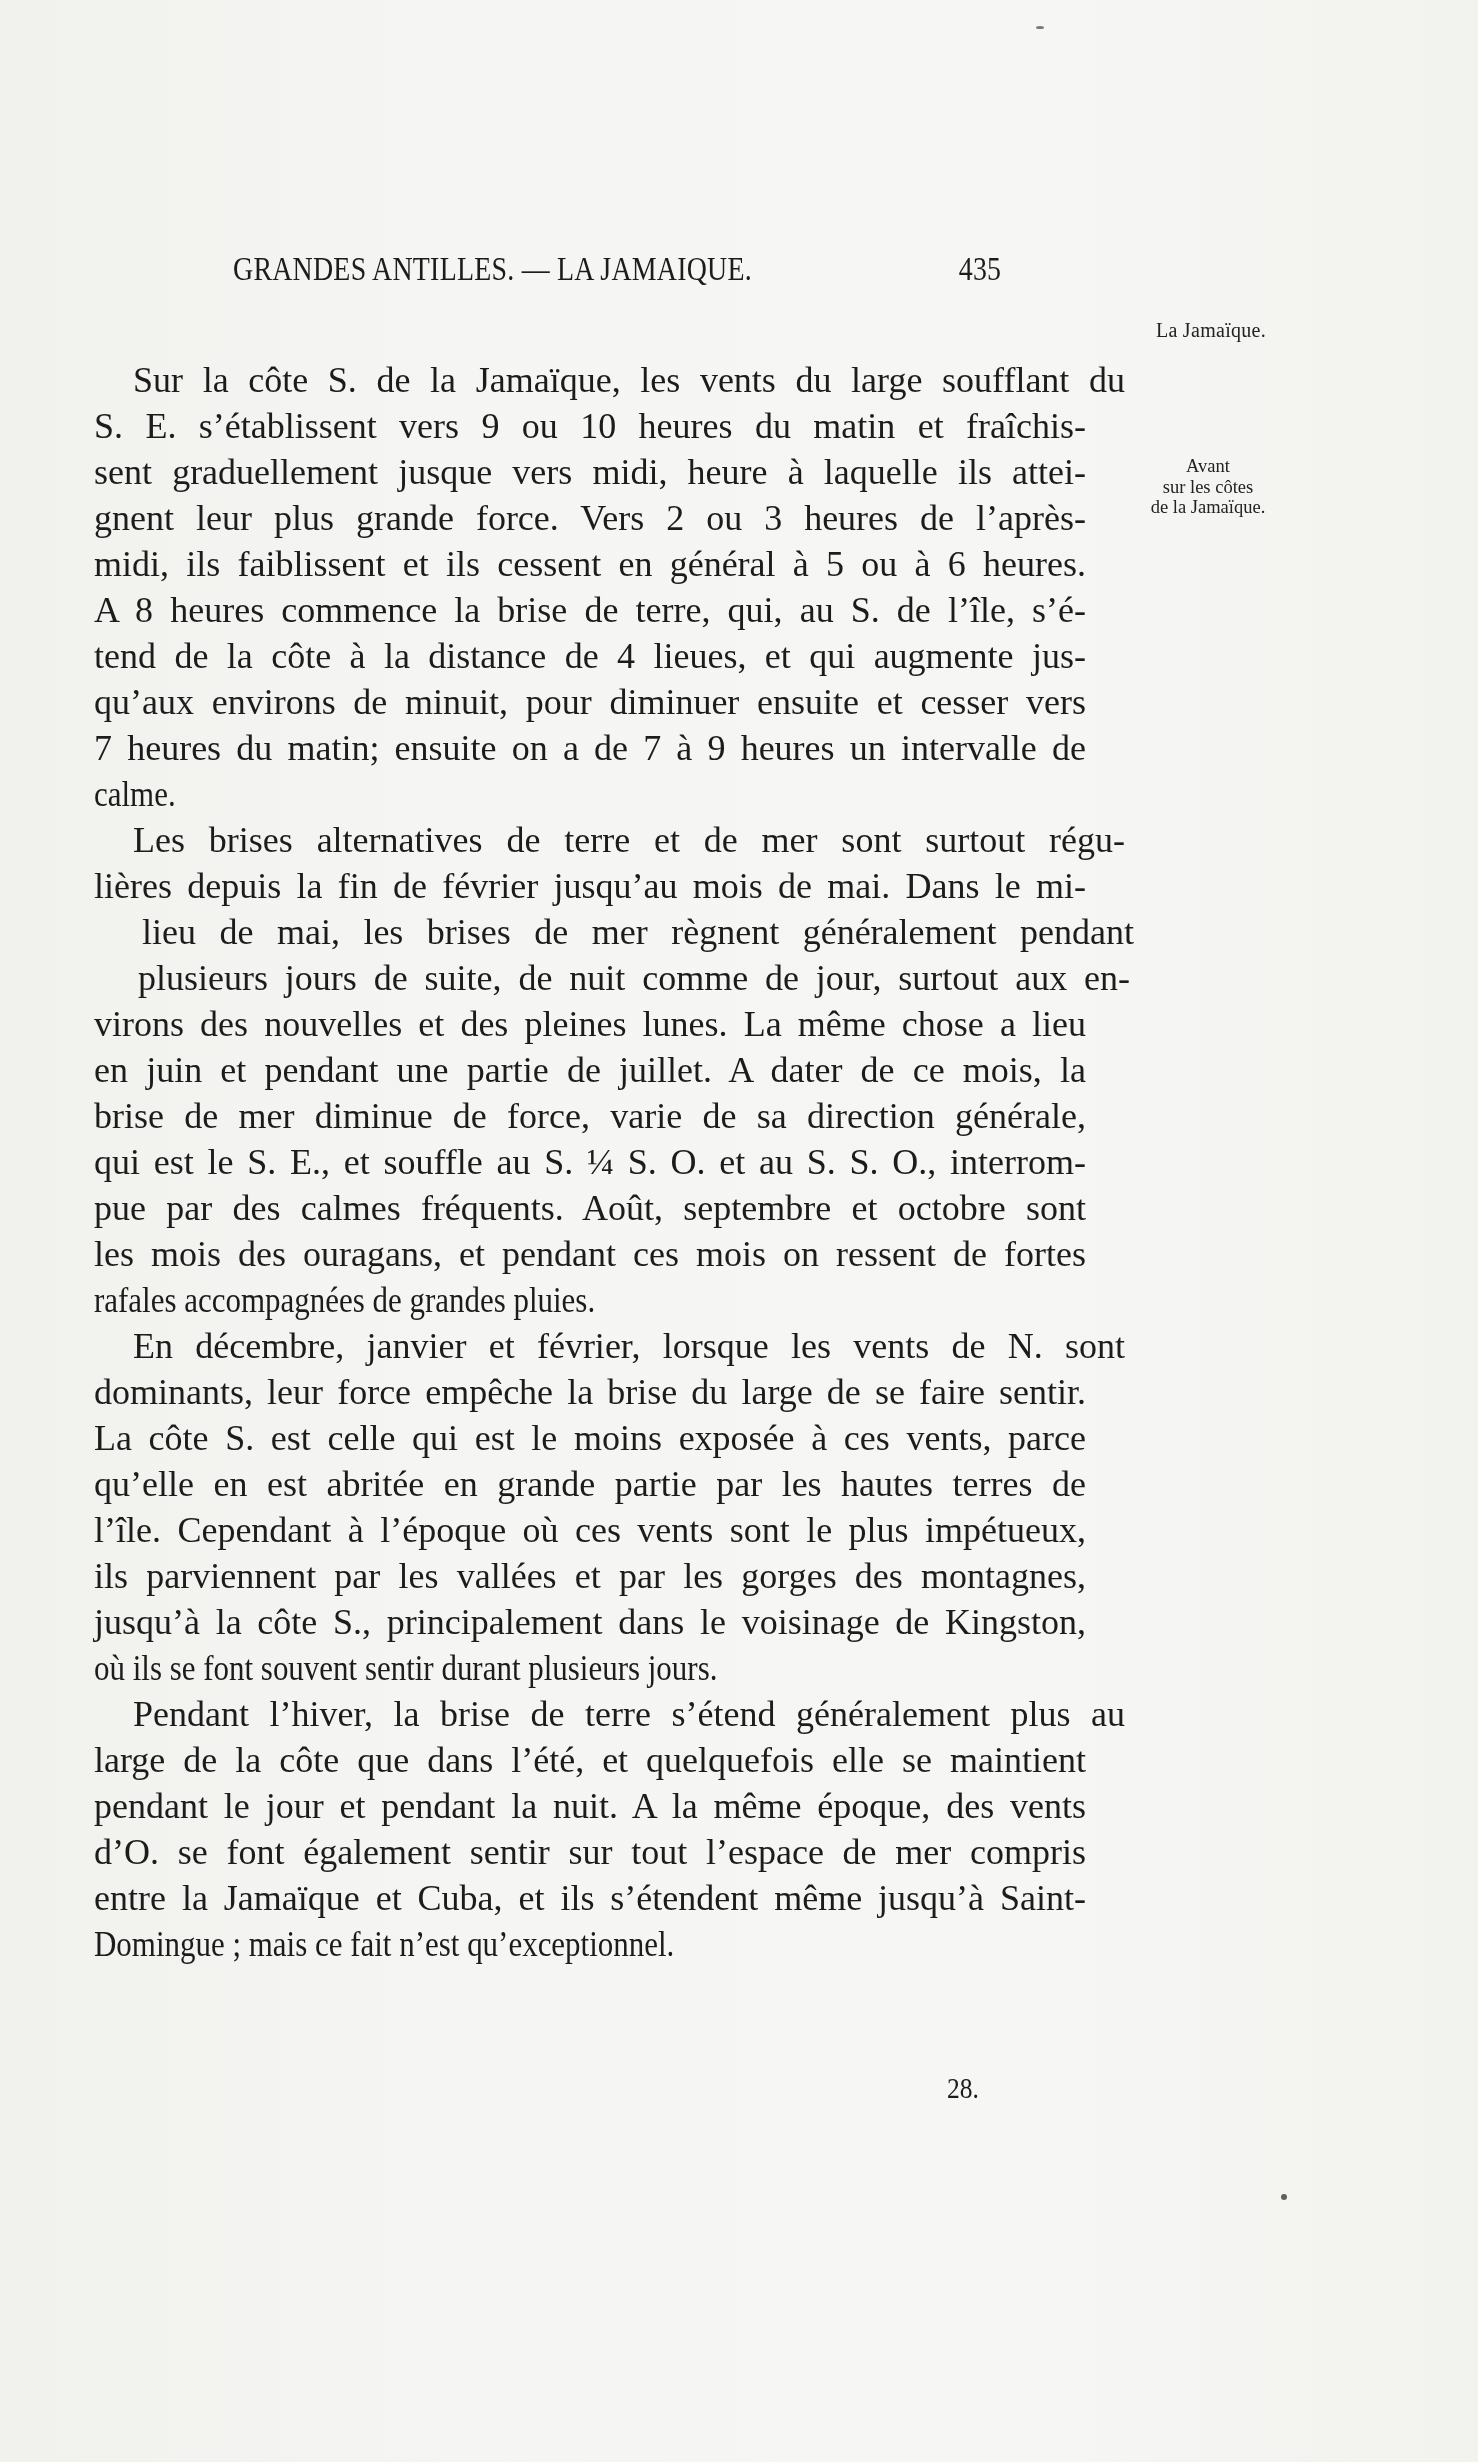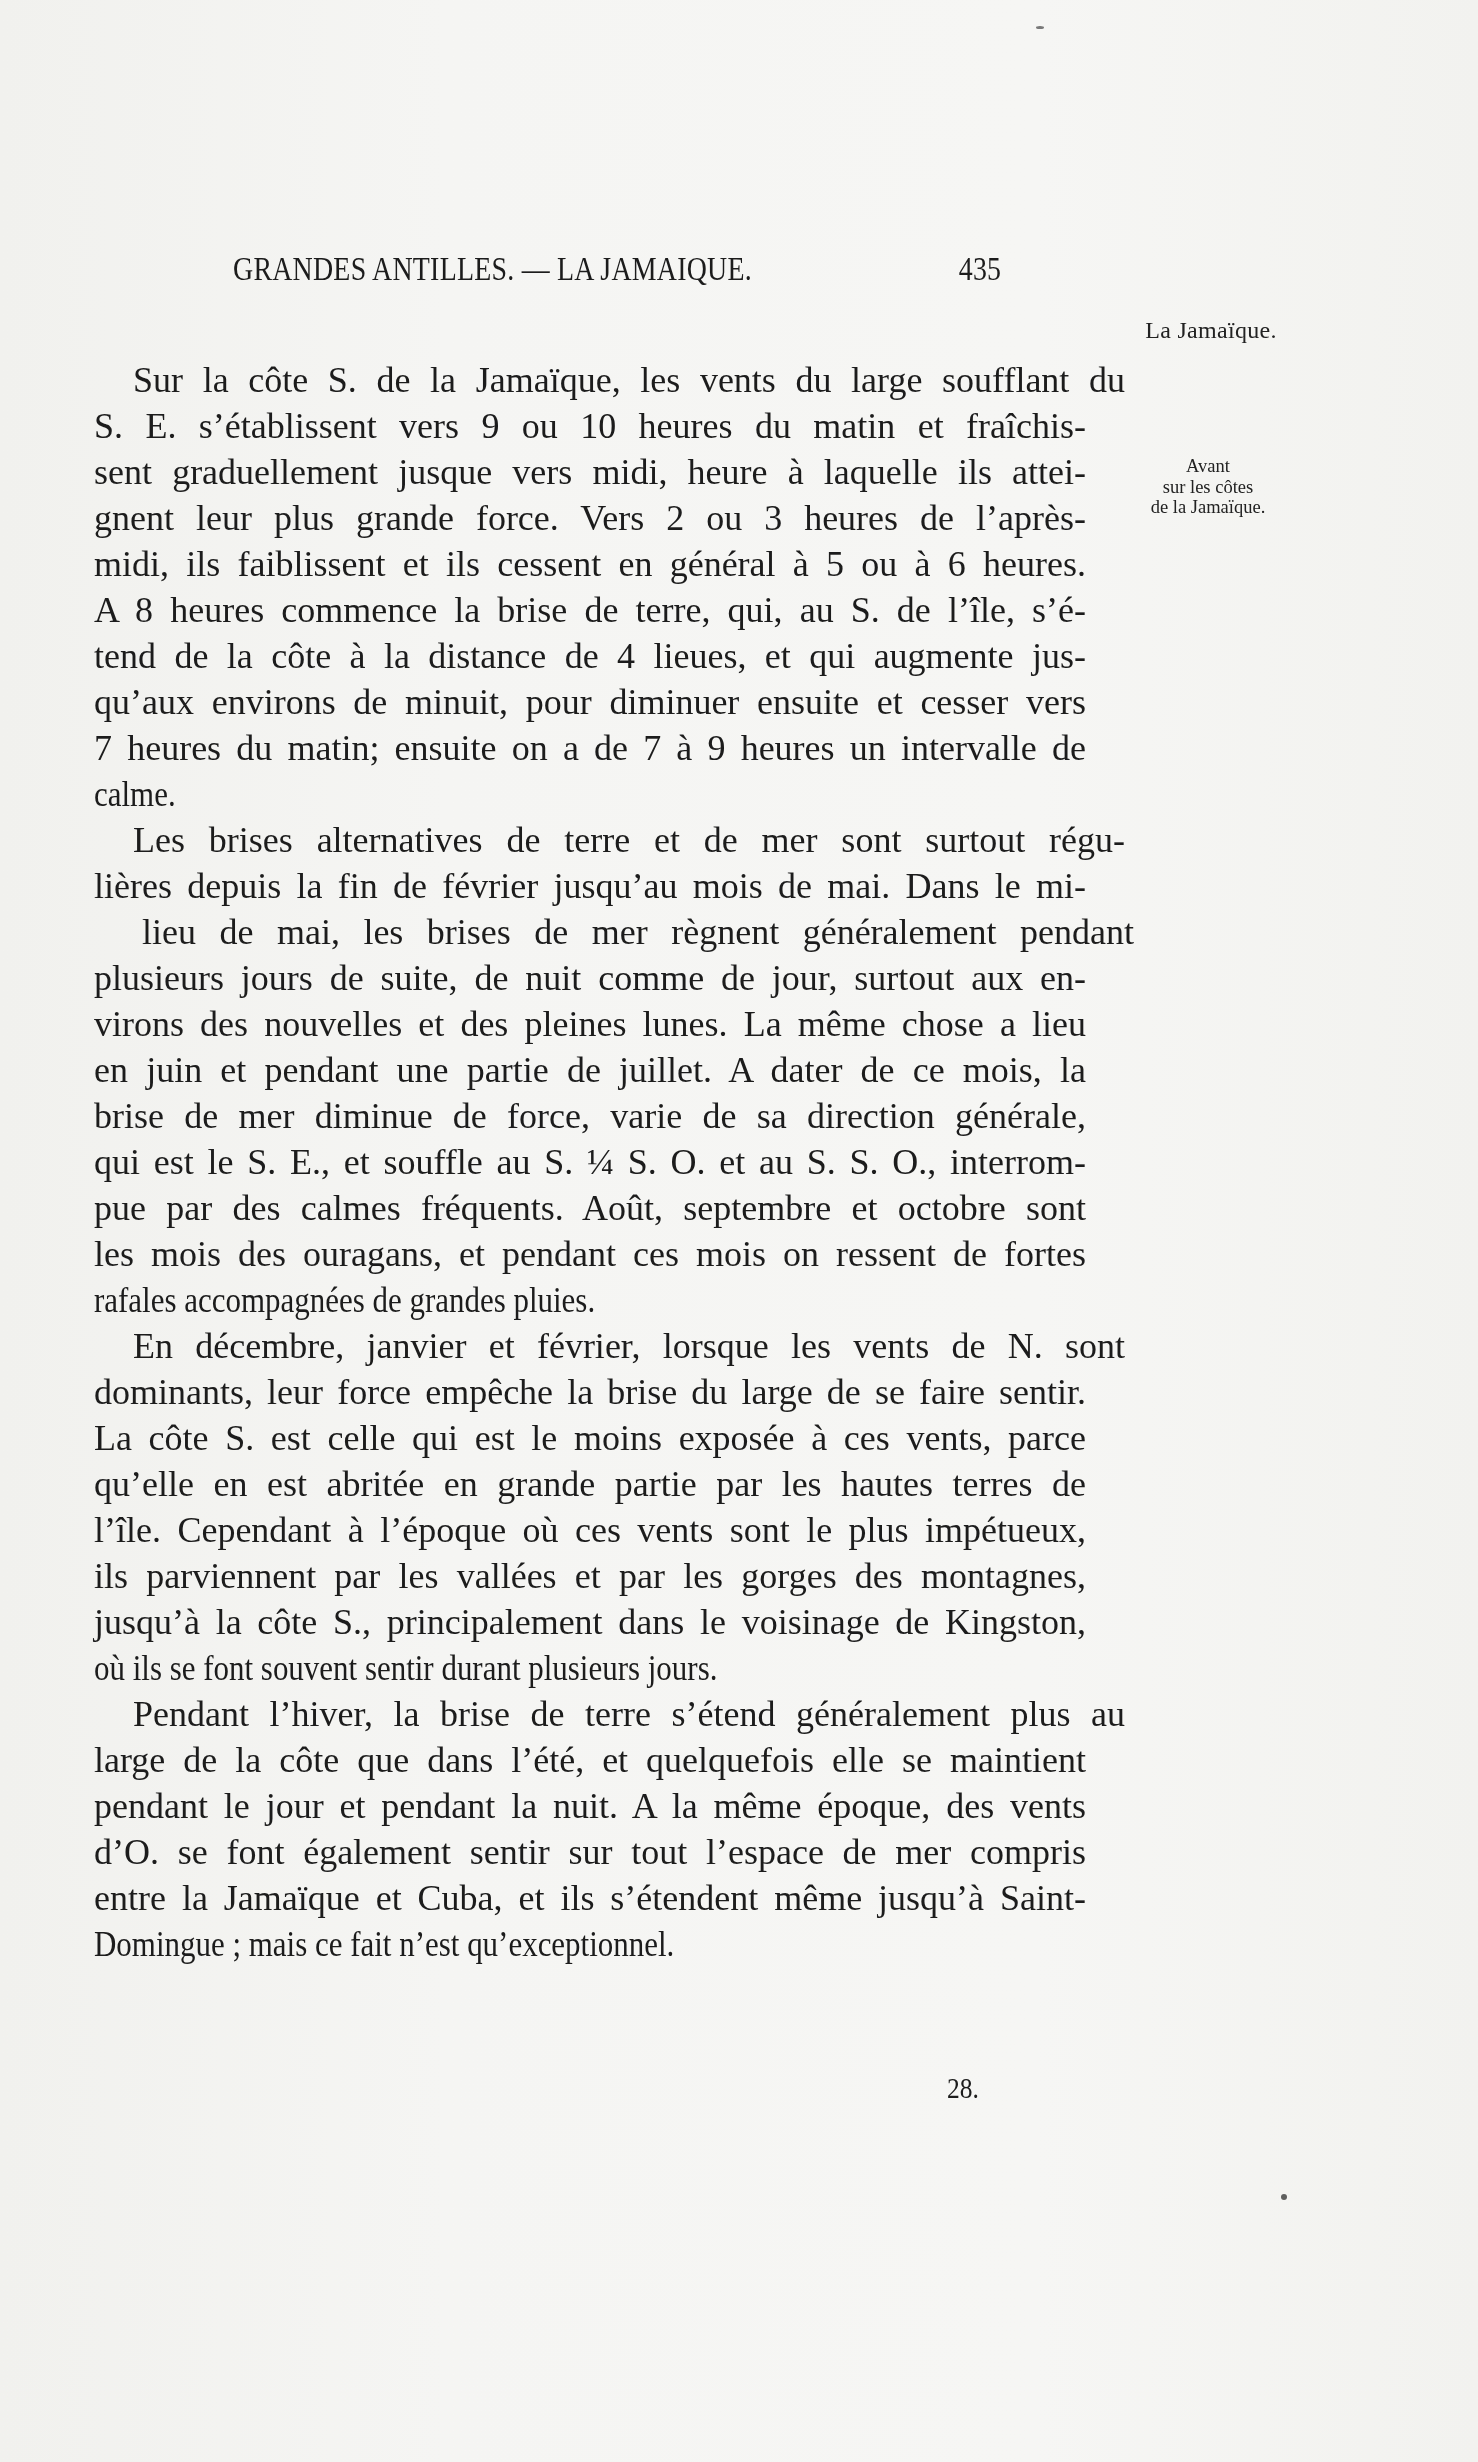--- a/index.html
+++ b/index.html
@@ -73,21 +73,21 @@
       font-size: 18.5px;
       line-height: 20.6px;
       text-align: center;
       color: #222;
       white-space: nowrap;
     }
     .margin-note.jamaique {
       left: 1125px;
       top: 320px;
       width: 172px;
-      font-size: 24px;
+      font-size: 20px;
       letter-spacing: 0.3px;
       text-align: center;
     }
     .margin-note.vents {
       left: 1119px;
       top: 456px;
       width: 178px;
     }
     .margin-note.vents span { display: block; }
 
@@ -129,21 +129,21 @@
         <span class="line" style="display: block; width: 992px; text-align-last: justify; transform: scaleX(1);">A 8 heures commence la brise de terre, qui, au S. de l’île, s’é-</span>
         <span class="line" style="display: block; width: 992px; text-align-last: justify; transform: scaleX(1);">tend de la côte à la distance de 4 lieues, et qui augmente jus-</span>
         <span class="line" style="display: block; width: 992px; text-align-last: justify; transform: scaleX(1);">qu’aux environs de minuit, pour diminuer ensuite et cesser vers</span>
         <span class="line" style="display: block; width: 992px; text-align-last: justify; transform: scaleX(1);">7 heures du matin; ensuite on a de 7 à 9 heures un intervalle de</span>
         <span class="line last" style="display: block; width: 1154px; text-align-last: left; transform: scaleX(0.86);">calme.</span>
       </div>
       <div>
         <span class="line indent" style="display: block; width: 992px; text-align-last: justify; transform: scaleX(1);">Les brises alternatives de terre et de mer sont surtout régu-</span>
         <span class="line" style="display: block; width: 992px; text-align-last: justify; transform: scaleX(1);">lières depuis la fin de février jusqu’au mois de mai. Dans le mi-</span>
         <span class="line" style="display: block; width: 992px; text-align-last: justify; transform: scaleX(1); margin-left: 48px;">lieu de mai, les brises de mer règnent généralement pendant</span>
-        <span class="line" style="display: block; width: 992px; text-align-last: justify; transform: scaleX(1);">plusieurs jours de suite, de nuit comme de jour, surtout aux en-</span>
+        <span class="line" style="display: block; width: 992px; text-align-last: justify; transform: scaleX(1); margin-left: 44px;">plusieurs jours de suite, de nuit comme de jour, surtout aux en-</span>
         <span class="line" style="display: block; width: 992px; text-align-last: justify; transform: scaleX(1);">virons des nouvelles et des pleines lunes. La même chose a lieu</span>
         <span class="line" style="display: block; width: 992px; text-align-last: justify; transform: scaleX(1);">en juin et pendant une partie de juillet. A dater de ce mois, la</span>
         <span class="line" style="display: block; width: 992px; text-align-last: justify; transform: scaleX(1);">brise de mer diminue de force, varie de sa direction générale,</span>
         <span class="line" style="display: block; width: 992px; text-align-last: justify; transform: scaleX(1);">qui est le S. E., et souffle au S. ¼ S. O. et au S. S. O., interrom-</span>
         <span class="line" style="display: block; width: 992px; text-align-last: justify; transform: scaleX(1);">pue par des calmes fréquents. Août, septembre et octobre sont</span>
         <span class="line" style="display: block; width: 992px; text-align-last: justify; transform: scaleX(1);">les mois des ouragans, et pendant ces mois on ressent de fortes</span>
         <span class="line last" style="display: block; width: 1154px; text-align-last: left; transform: scaleX(0.86);">rafales accompagnées de grandes pluies.</span>
       </div>
       <div>
         <span class="line indent" style="display: block; width: 992px; text-align-last: justify; transform: scaleX(1);">En décembre, janvier et février, lorsque les vents de N. sont</span>

